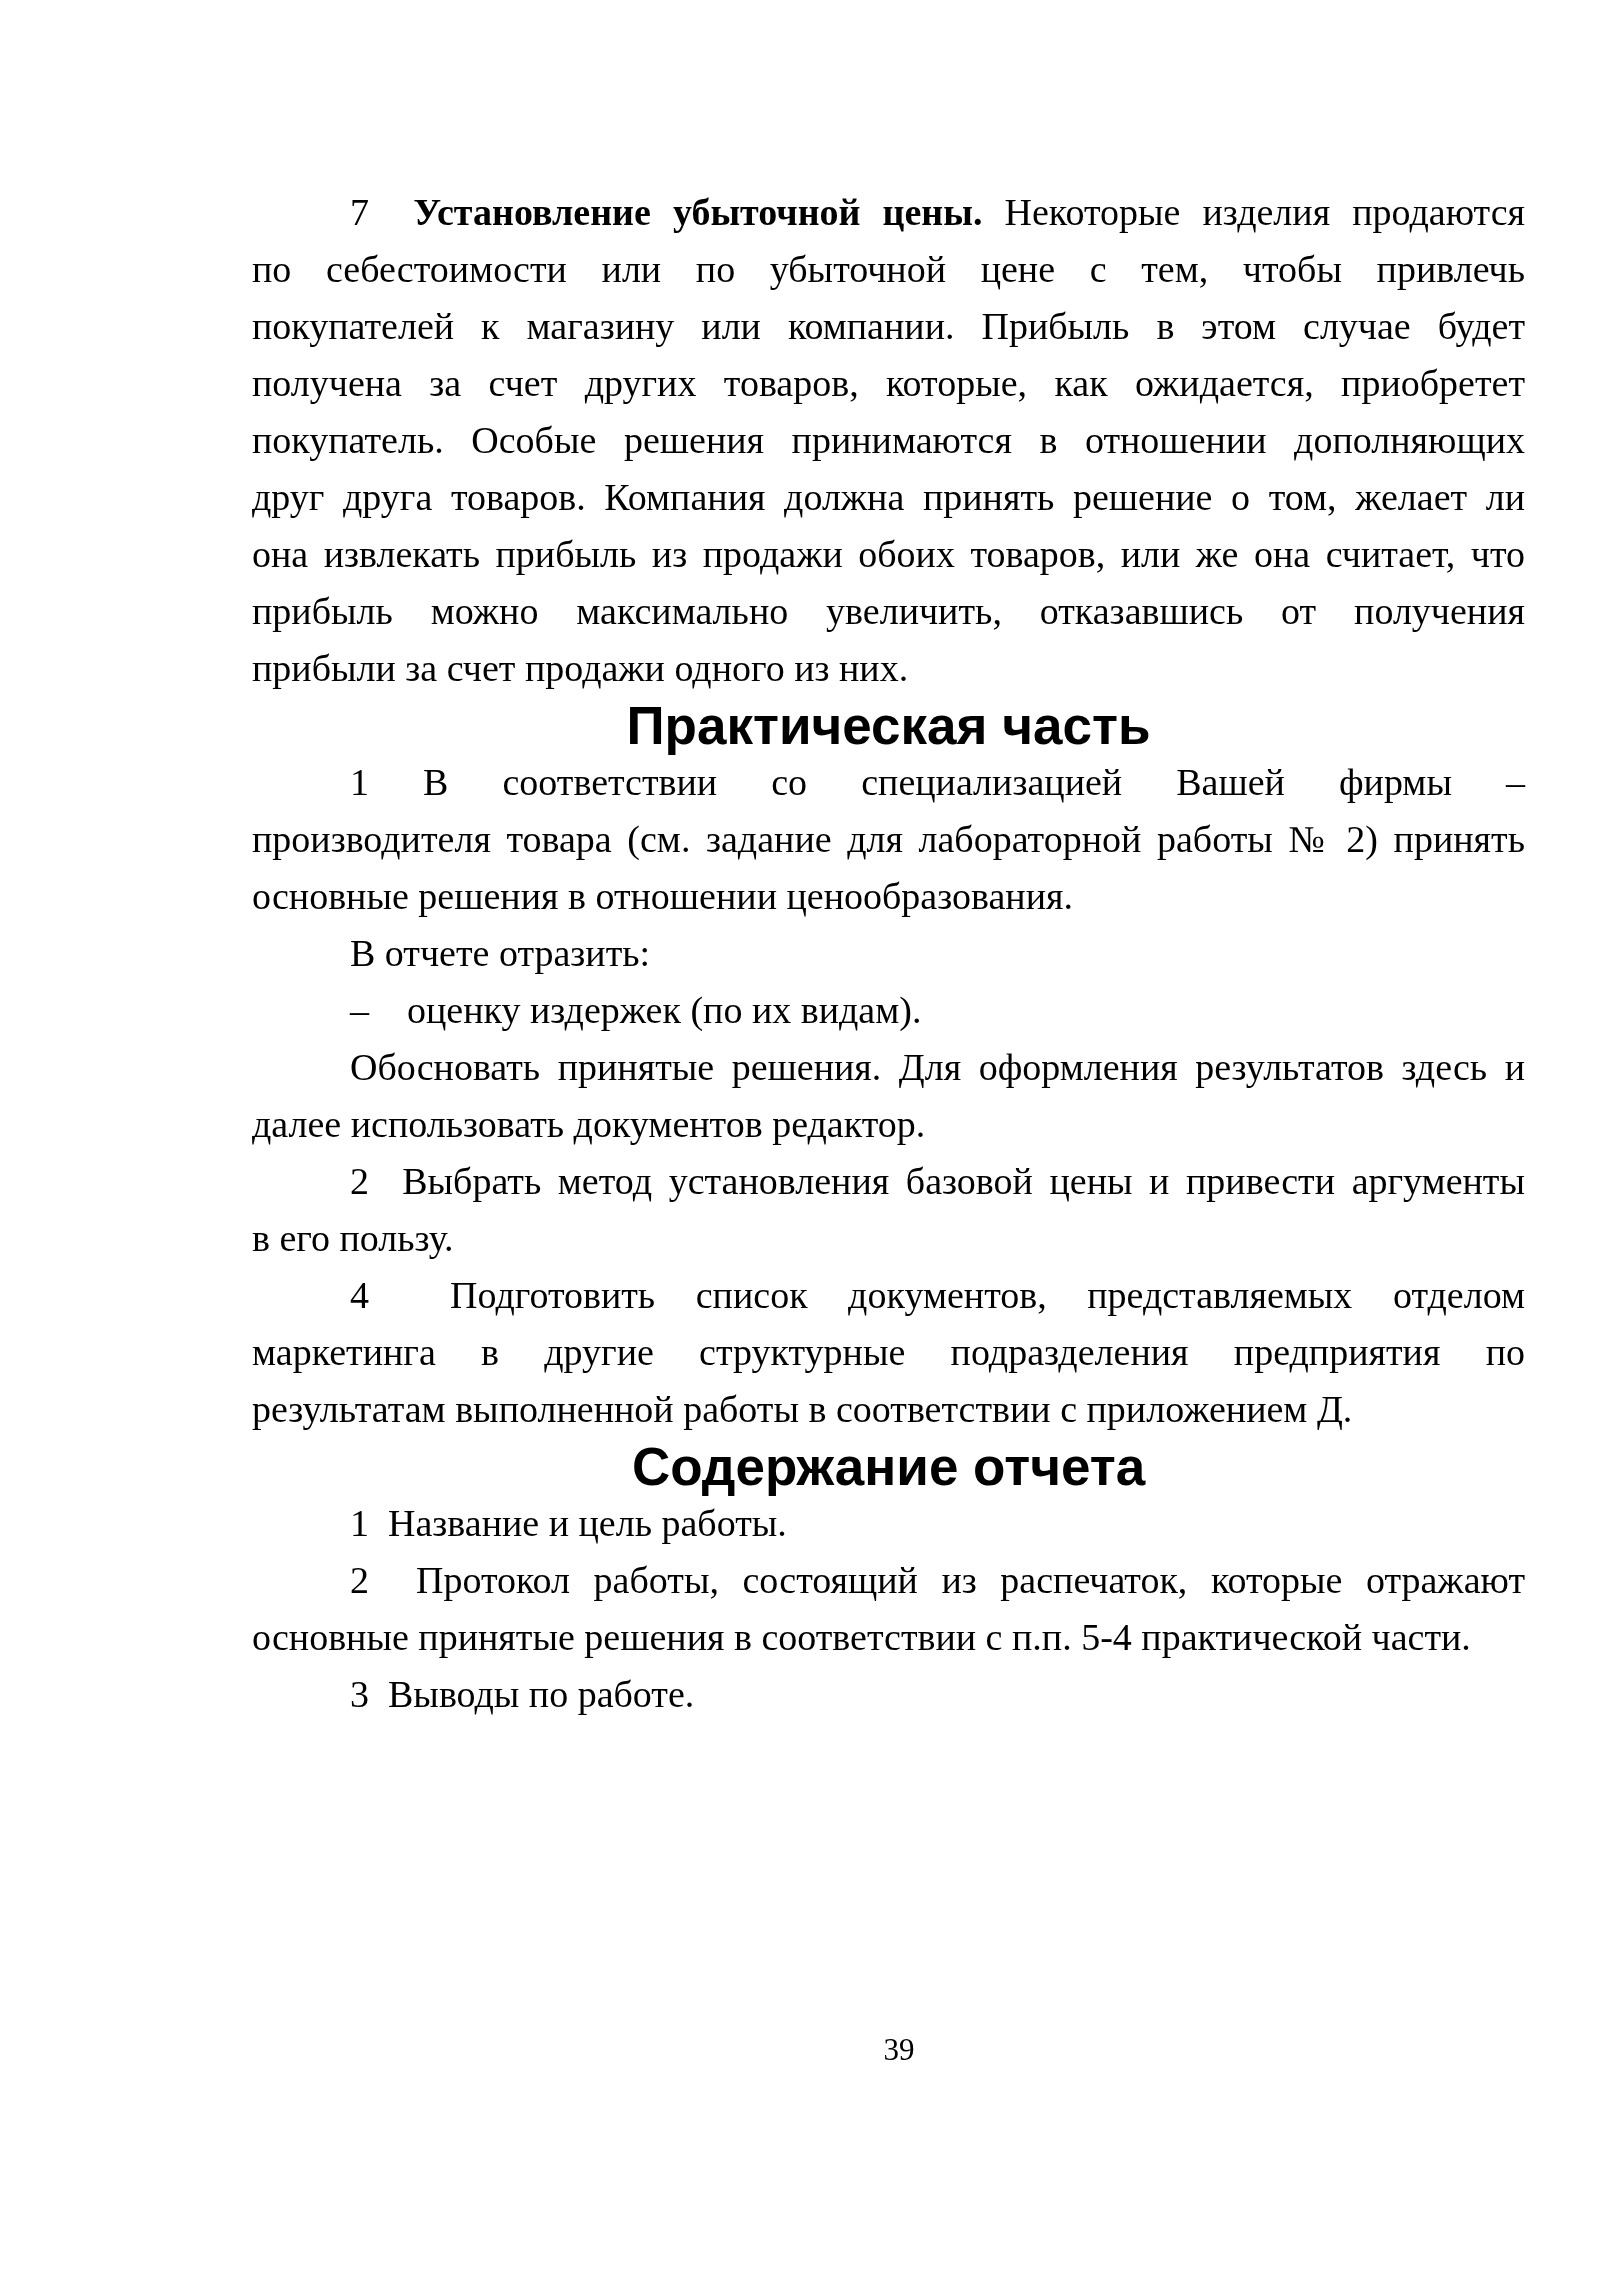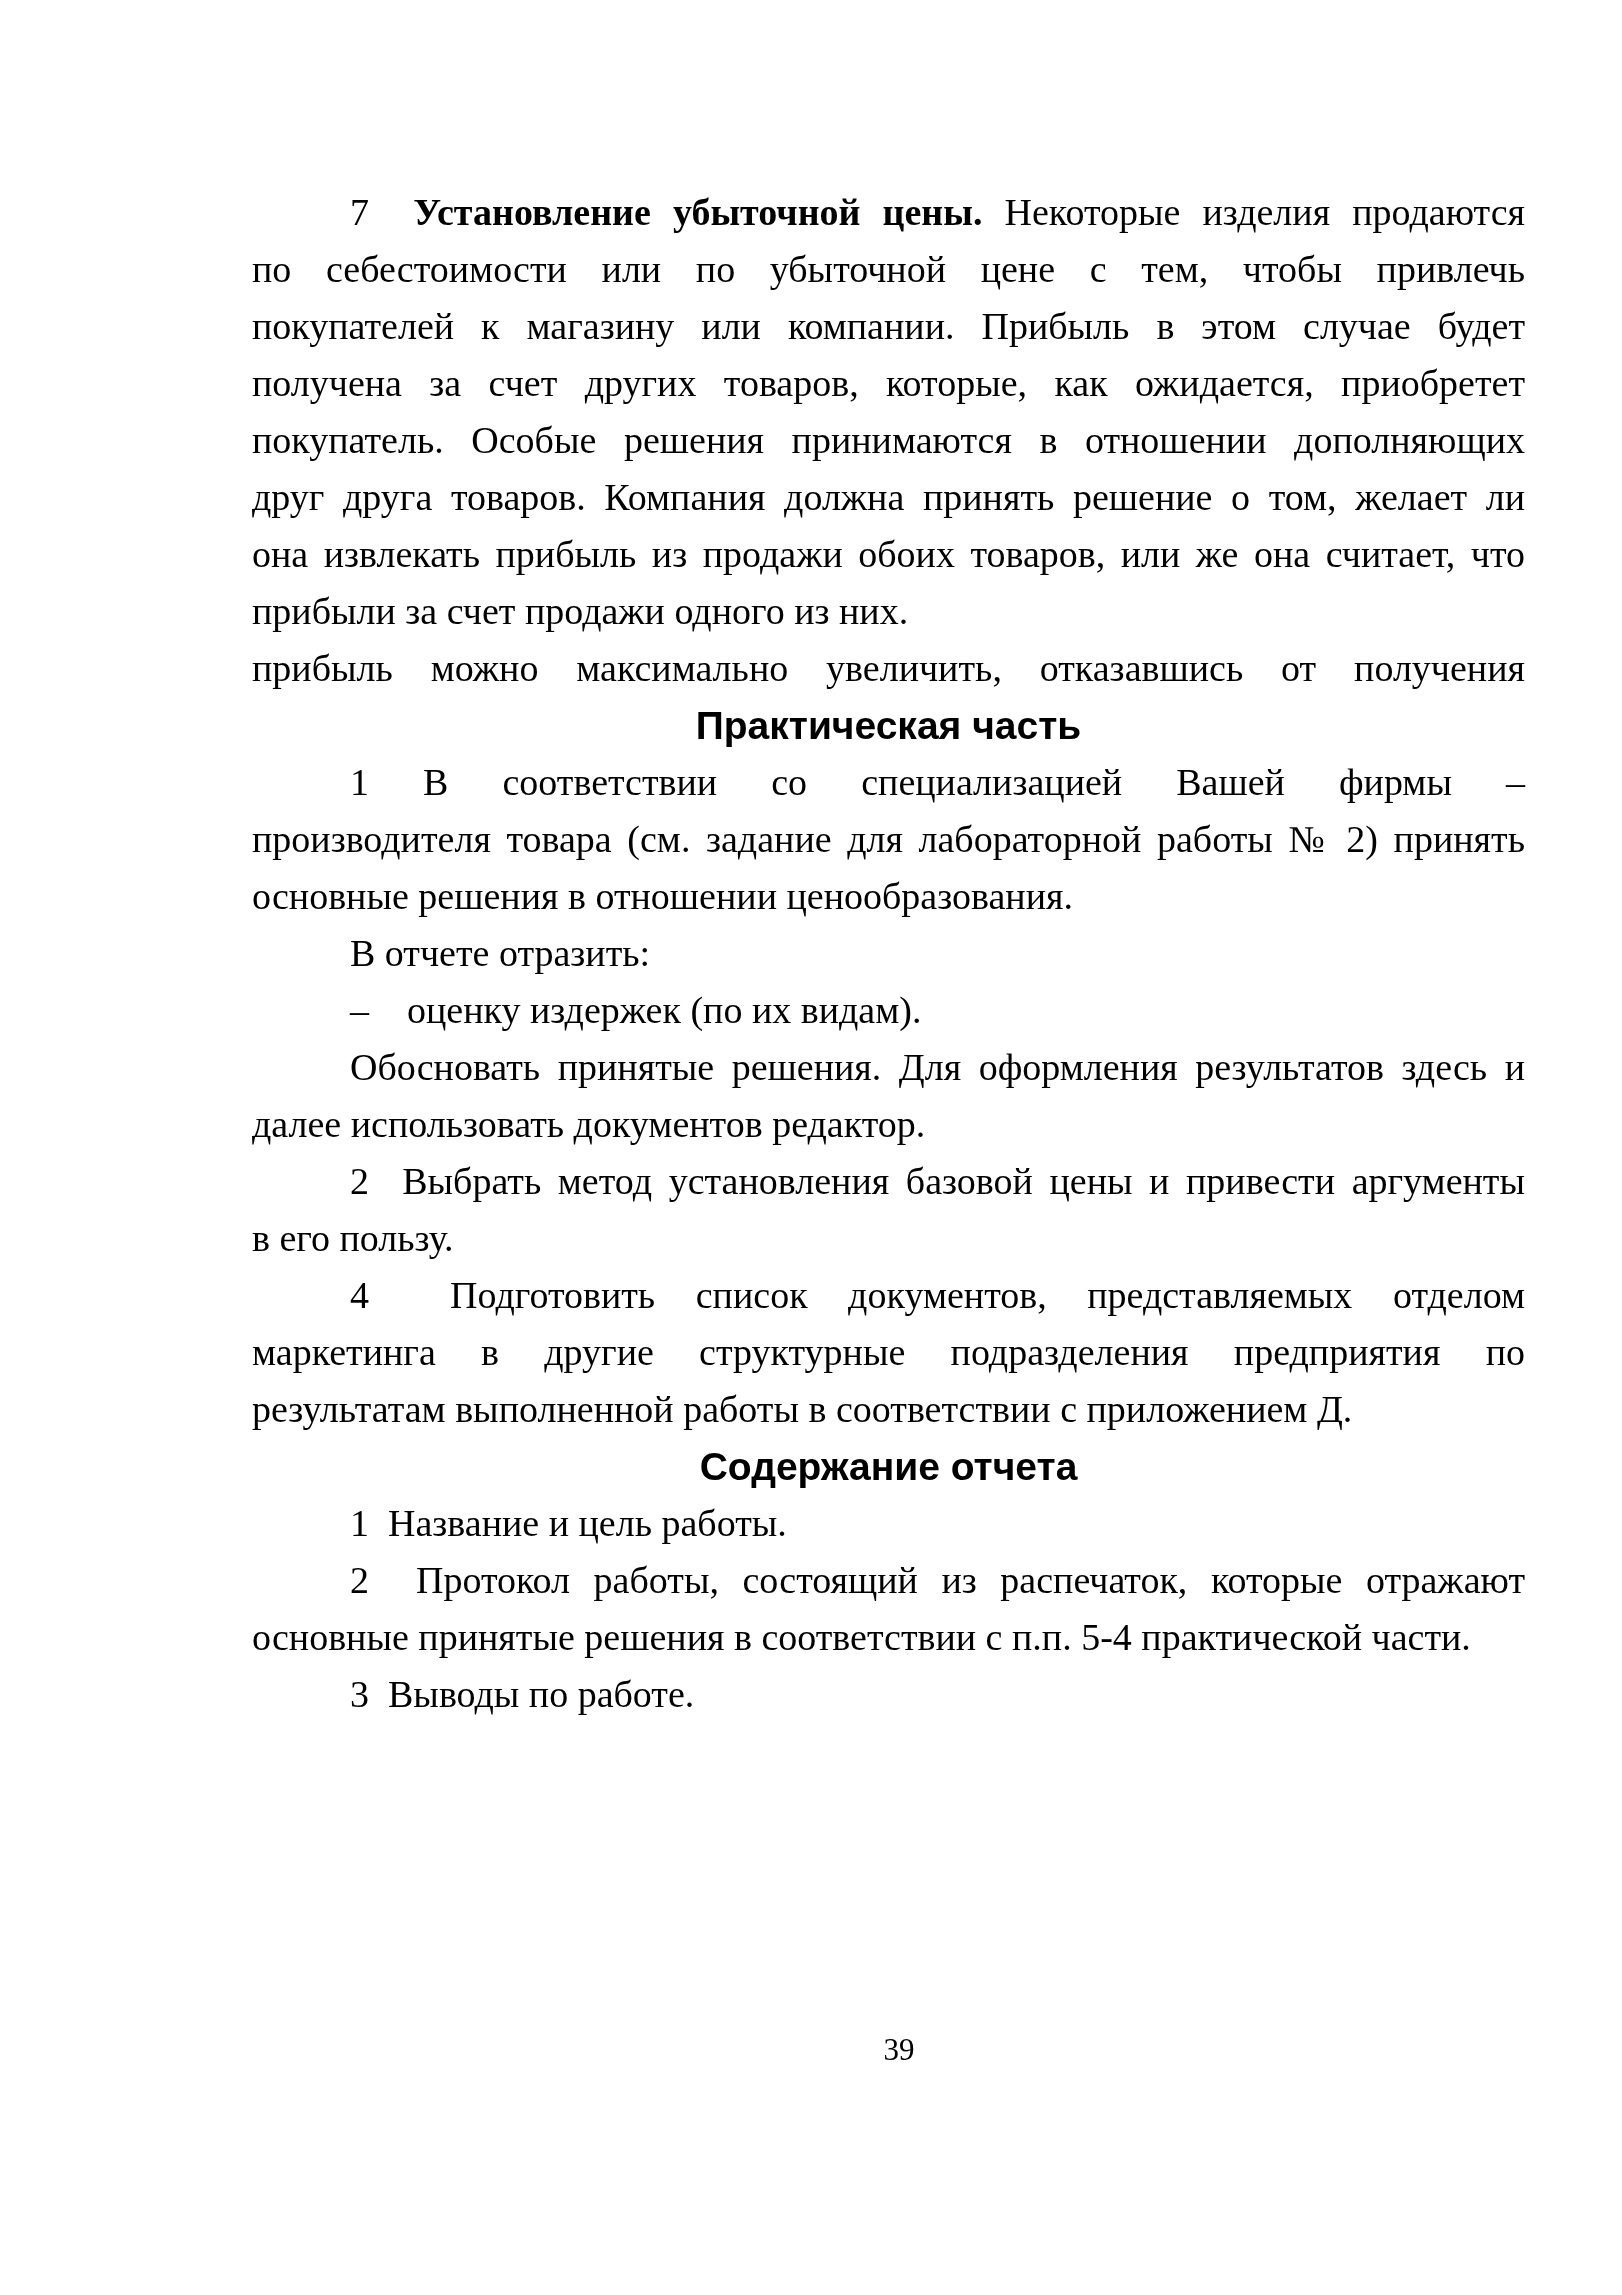--- a/index.html
+++ b/index.html
@@ -25,21 +25,21 @@
     text-align: justify;
     text-align-last: justify;
   }
   .line.lastline { text-align-last: left; }
   .line.first { padding-left: 98px; }
   .block.heading .line {
     text-align: center;
     text-align-last: center;
     font-family: "Liberation Sans", "DejaVu Sans", sans-serif;
     font-weight: 700;
-    font-size: 39px;
+    font-size: 53px;
   }
   b { font-weight: 700; }
   .pageno {
     position: absolute;
     left: 234px;
     top: 2028px;
     width: 1330px;
     text-align: center;
     font-size: 31px;
     line-height: 44px;
@@ -51,22 +51,22 @@
 <div class="page">
   <div class="content" id="doc">
       <div class="block paragraph">
         <div class="line first"><span>7&nbsp;&nbsp;</span><b>Установление убыточной цены.</b><span> Некоторые изделия продаются</span></div>
         <div class="line">по себестоимости или по убыточной цене с тем, чтобы привлечь</div>
         <div class="line">покупателей к магазину или компании. Прибыль в этом случае будет</div>
         <div class="line">получена за счет других товаров, которые, как ожидается, приобретет</div>
         <div class="line">покупатель. Особые решения принимаются в отношении дополняющих</div>
         <div class="line">друг друга товаров. Компания должна принять решение о том, желает ли</div>
         <div class="line">она извлекать прибыль из продажи обоих товаров, или же она считает, что</div>
+        <div class="line">прибыль можно максимально увеличить, отказавшись от получения</div>
         <div class="line lastline">прибыли за счет продажи одного из них.</div>
-        <div class="line">прибыль можно максимально увеличить, отказавшись от получения</div>
       </div>
       <div class="block heading">
         <div class="line lastline">Практическая часть</div>
       </div>
       <div class="block paragraph">
         <div class="line first">1 В соответствии со специализацией Вашей фирмы –</div>
         <div class="line">производителя товара (см. задание для лабораторной работы № 2) принять</div>
         <div class="line lastline">основные решения в отношении ценообразования.</div>
       </div>
       <div class="block paragraph">

